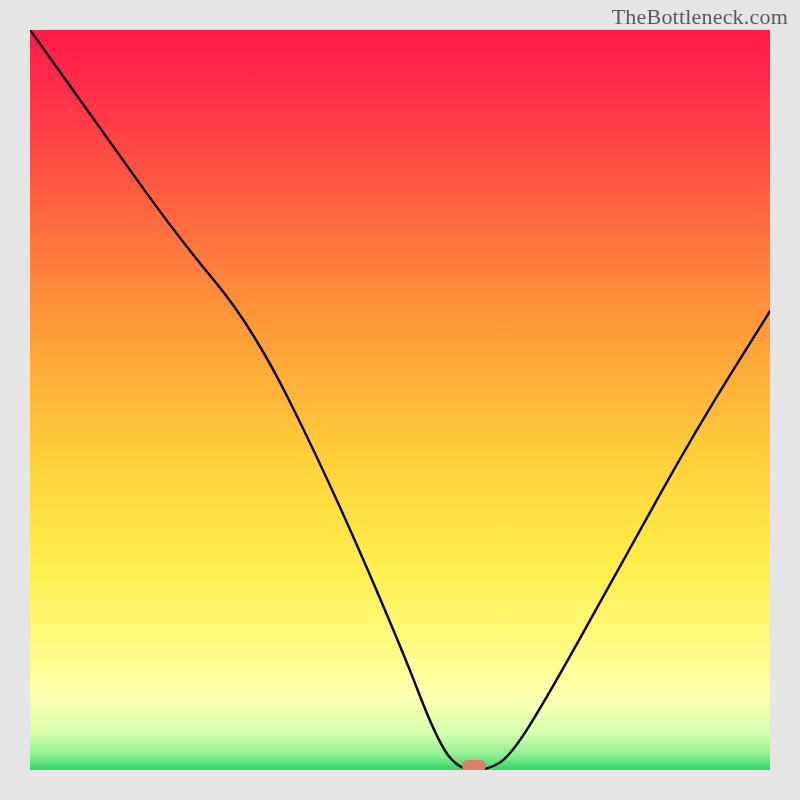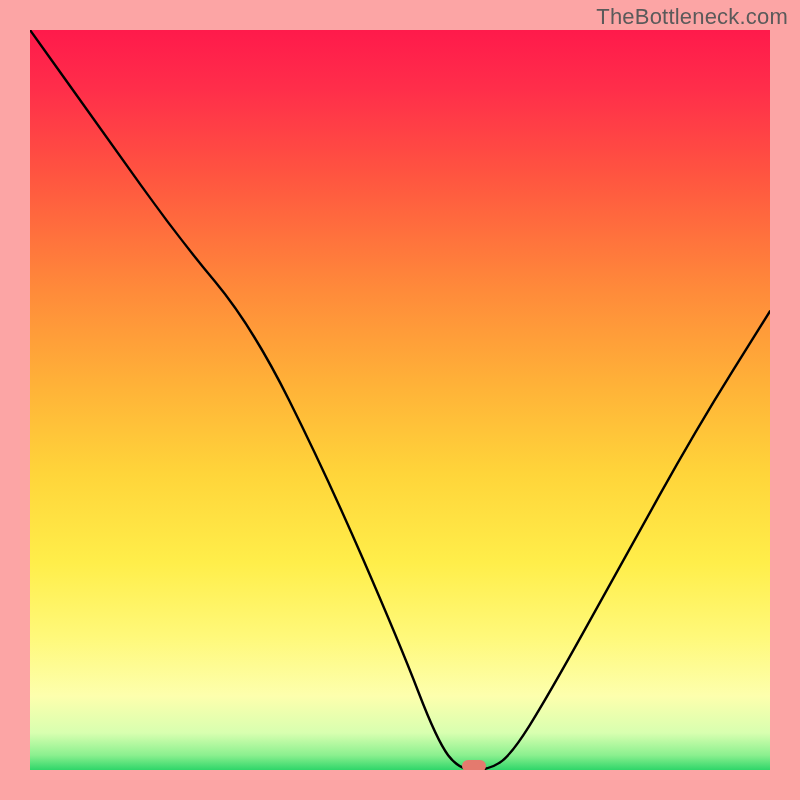--- a/index.html
+++ b/index.html
@@ -8,21 +8,22 @@
     width: 800px;
     height: 800px;
     background: #000;
     overflow: hidden;
     font-family: Arial, Helvetica, sans-serif;
   }
   .frame {
     position: relative;
     width: 800px;
     height: 800px;
-    background: #fca5a5;
+    background: #e5e5e5;
+    font-family: Liberation Serif, serif;
   }
   .watermark {
     position: absolute;
     top: 4px;
     right: 12px;
     color: #5a5a5a;
     font-size: 22px;
     font-weight: 500;
     letter-spacing: 0.2px;
     z-index: 10;

